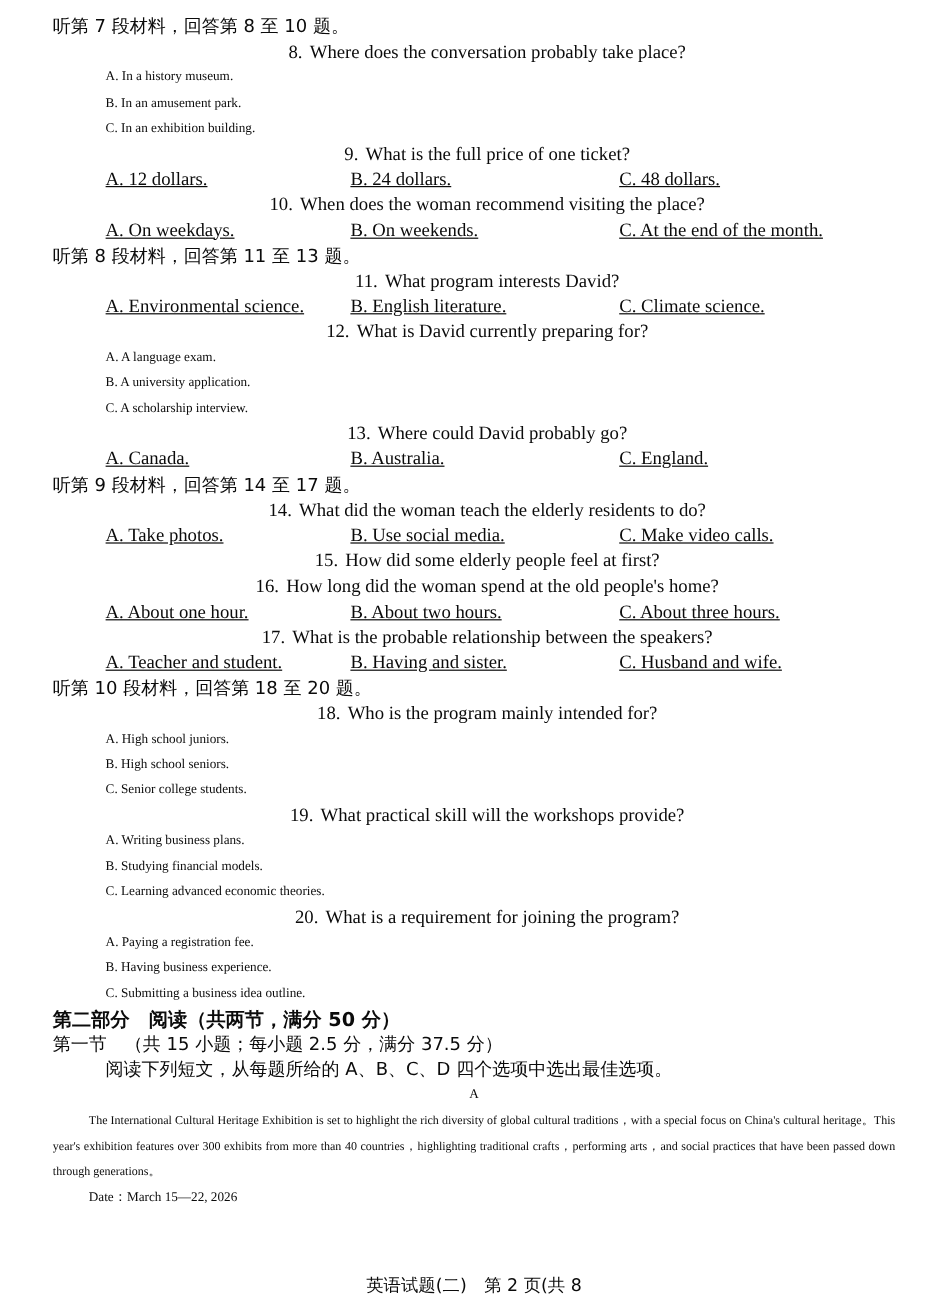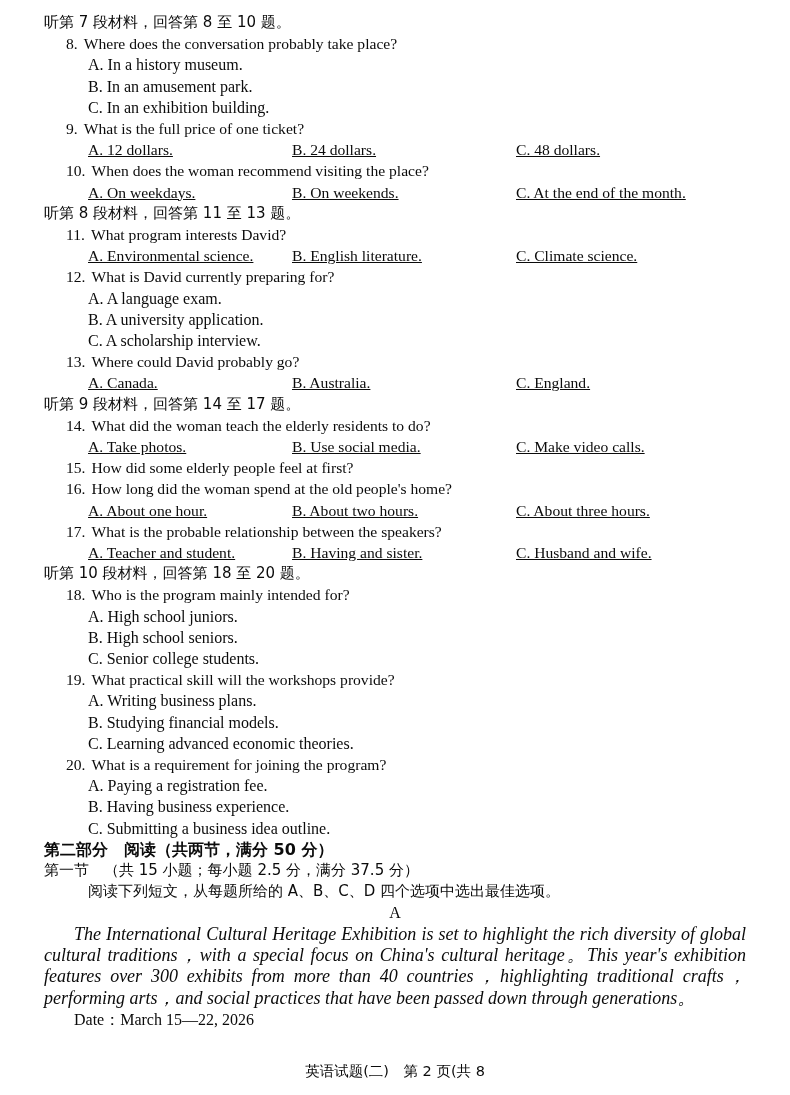--- a/index.html
+++ b/index.html
@@ -16,35 +16,35 @@
   }
   .page {
     position: relative;
     width: 790px;
     height: 1095px;
     box-sizing: border-box;
     padding: 12px 44px 0 44px;
     overflow: hidden;
   }
   .line {
-    font-size: 16px;
+    font-size: 11px;
     line-height: 21.2px;
     white-space: pre;
   }
   .cn {
     font-family: "DejaVu Sans", "Liberation Sans", sans-serif;
     font-size: 15px;
   }
   .sec-head {
     font-size: 16px;
     line-height: 21.2px;
     white-space: pre;
     font-weight: bold;
   }
-  .indent1 { padding-left: 22px; }
+  .indent1 { padding-left: 22px; text-align: center; }
   .indent2 { padding-left: 44px; }
 
   
   .q {
     font-size: 15.6px;
     line-height: 21.2px;
     white-space: pre;
   }
   
   .opts {
@@ -62,27 +62,26 @@
   }
   .optA { left: 44px; }
   .optB { left: 248px; }
   .optC { left: 472px; }
 
   .stacked { padding-left: 44px; }
 
   .center { text-align: center; }
 
   .para {
-    font-size: 18px;
+    font-size: 10px;
     line-height: 21.4px;
     text-align: justify;
     text-align-last: left;
     text-justify: inter-word;
     margin: 0;
-    font-style: italic;
   }
   .para .firstindent { display: inline-block; width: 30px; }
 
   .datebold { font-weight: normal; }
 
   .footer {
     position: absolute;
     left: 0;
     right: 0;
     bottom: 14px;

